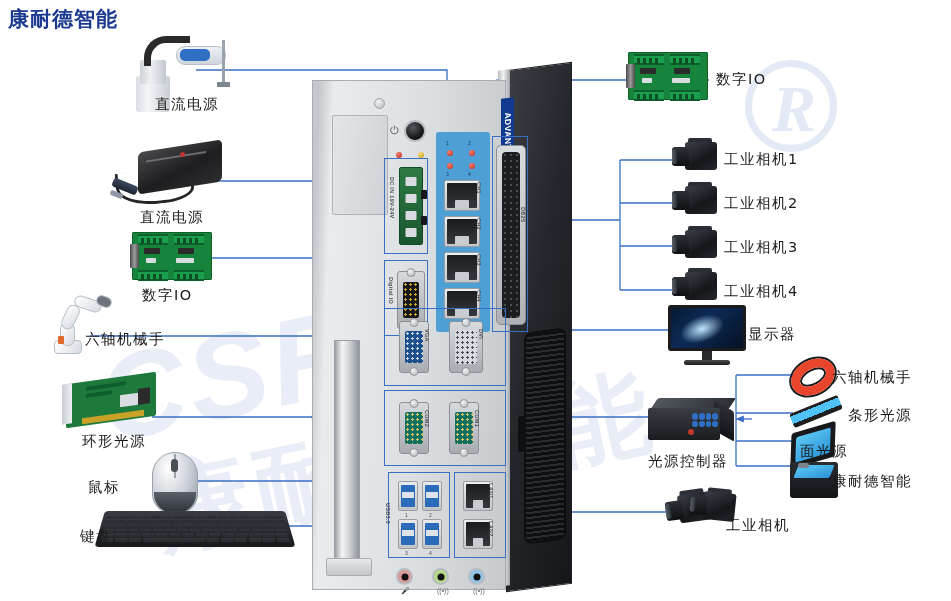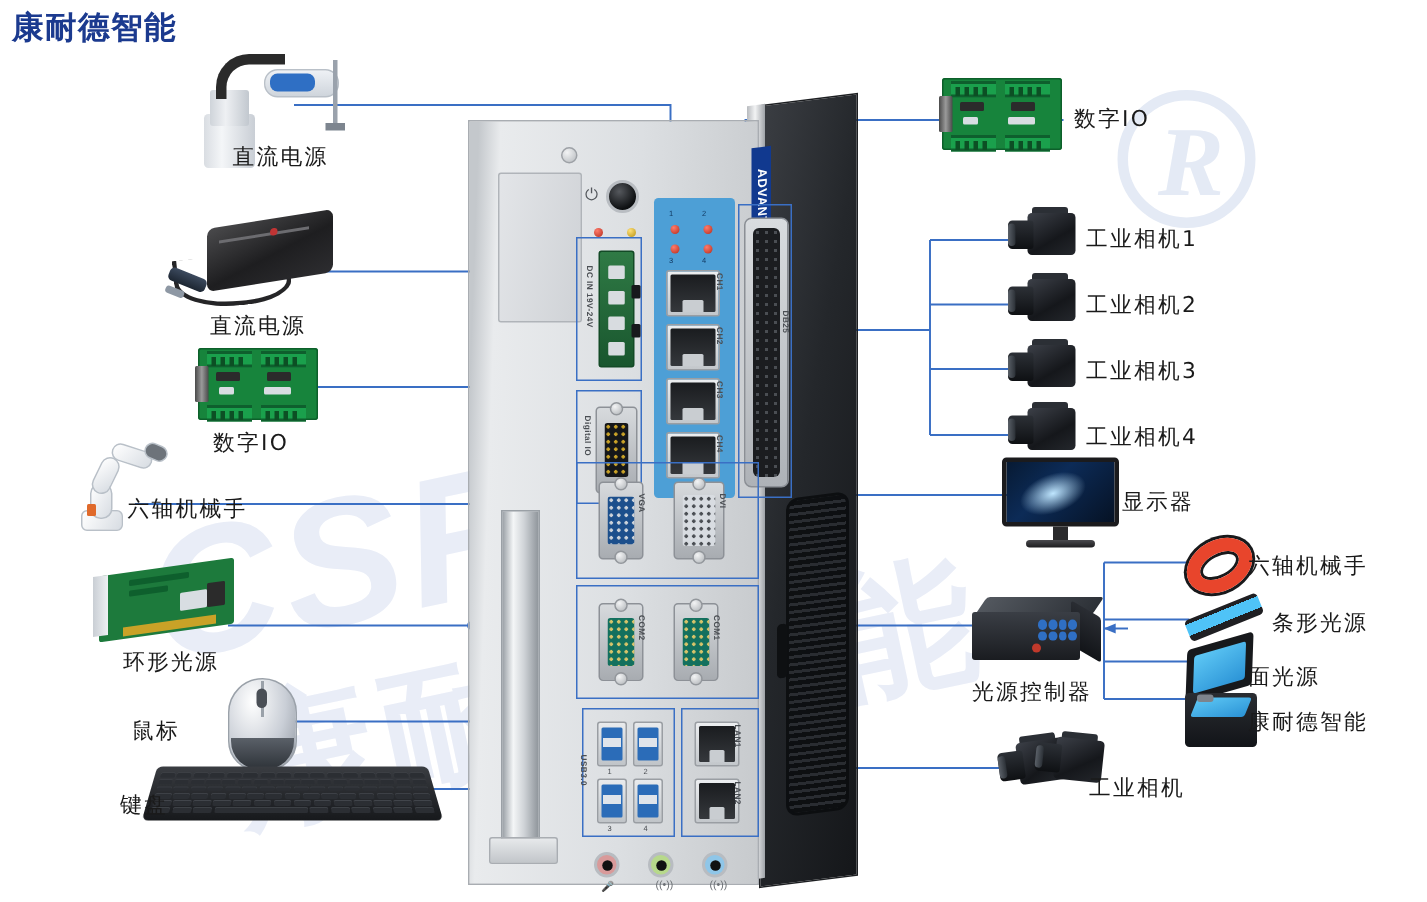--- a/index.html
+++ b/index.html
@@ -772,21 +772,21 @@
 
   <div class="ring-l" style="left:790px;top:360px"></div>
   <div class="lbl" style="left:832px;top:368px">六轴机械手</div>
 
   <div class="bar-l" style="left:790px;top:404px"></div>
   <div class="lbl" style="left:848px;top:406px">条形光源</div>
 
   <div class="flat-l" style="left:790px;top:428px">
       <i></i>
     </div>
-  <div class="lbl" style="left:832px;top:442px">面光源</div>
+  <div class="lbl" style="left:800px;top:442px">面光源</div>
 
   <div class="coax-l" style="left:790px;top:462px">
       <i></i>
       <b></b>
     </div>
   <div class="lbl" style="left:832px;top:472px">康耐德智能</div>
 
   <div class="dev" style="left:666px;top:490px;width:72px;height:44px">
     <div style="position:absolute;left:0;top:4px;width:48px;height:34px;transform:rotate(-8deg)">
       <div class="cam-top"></div>

